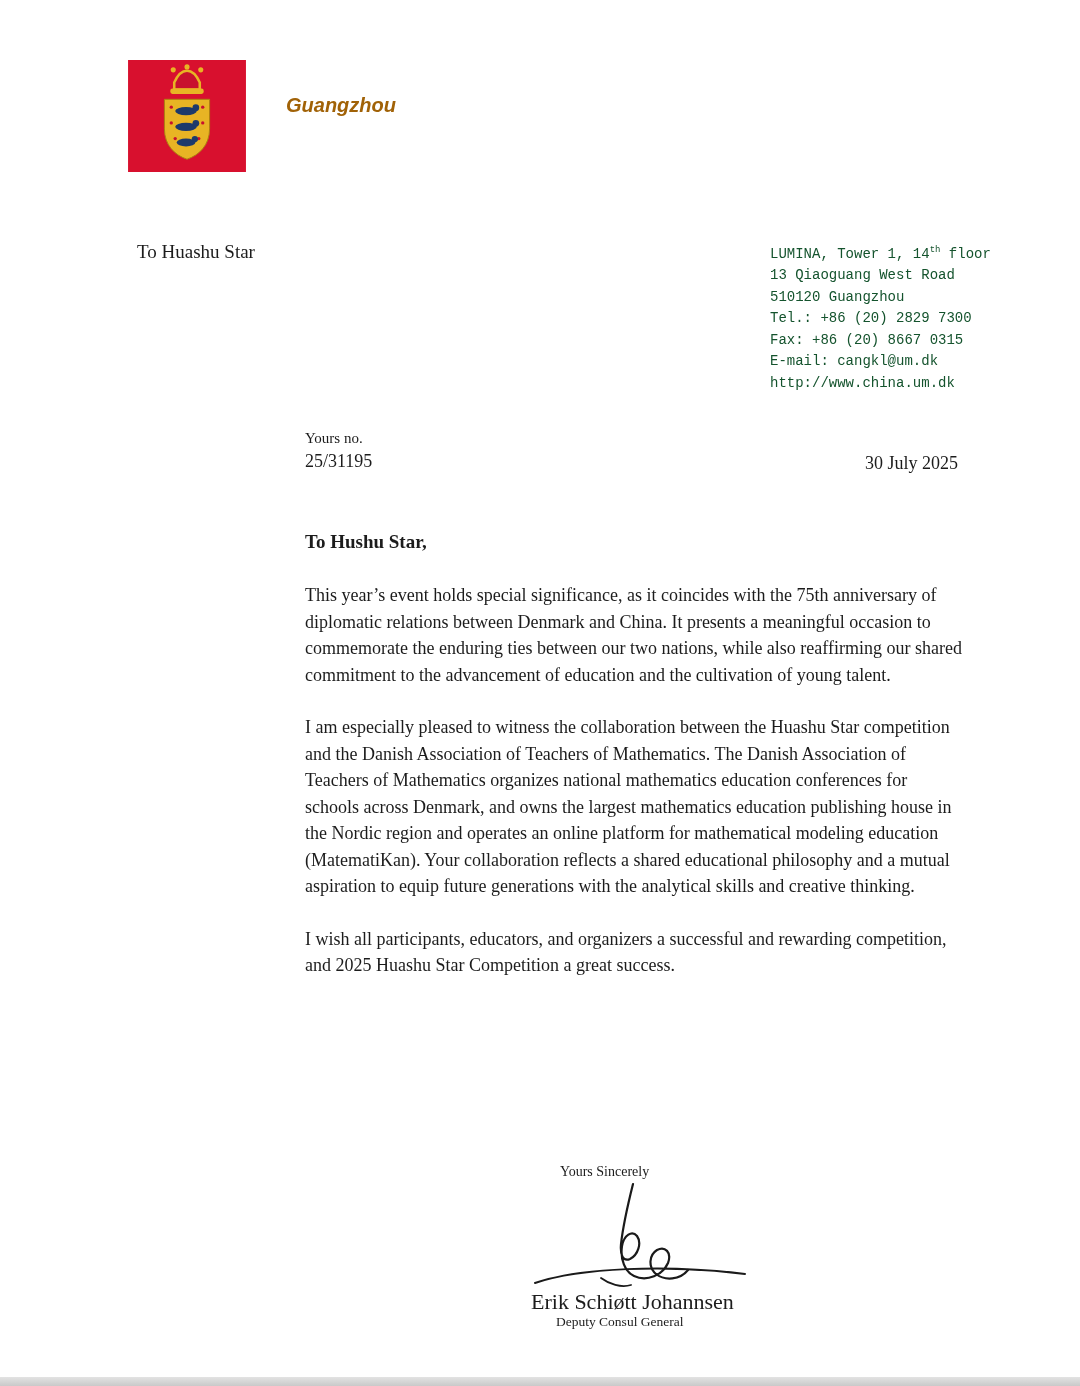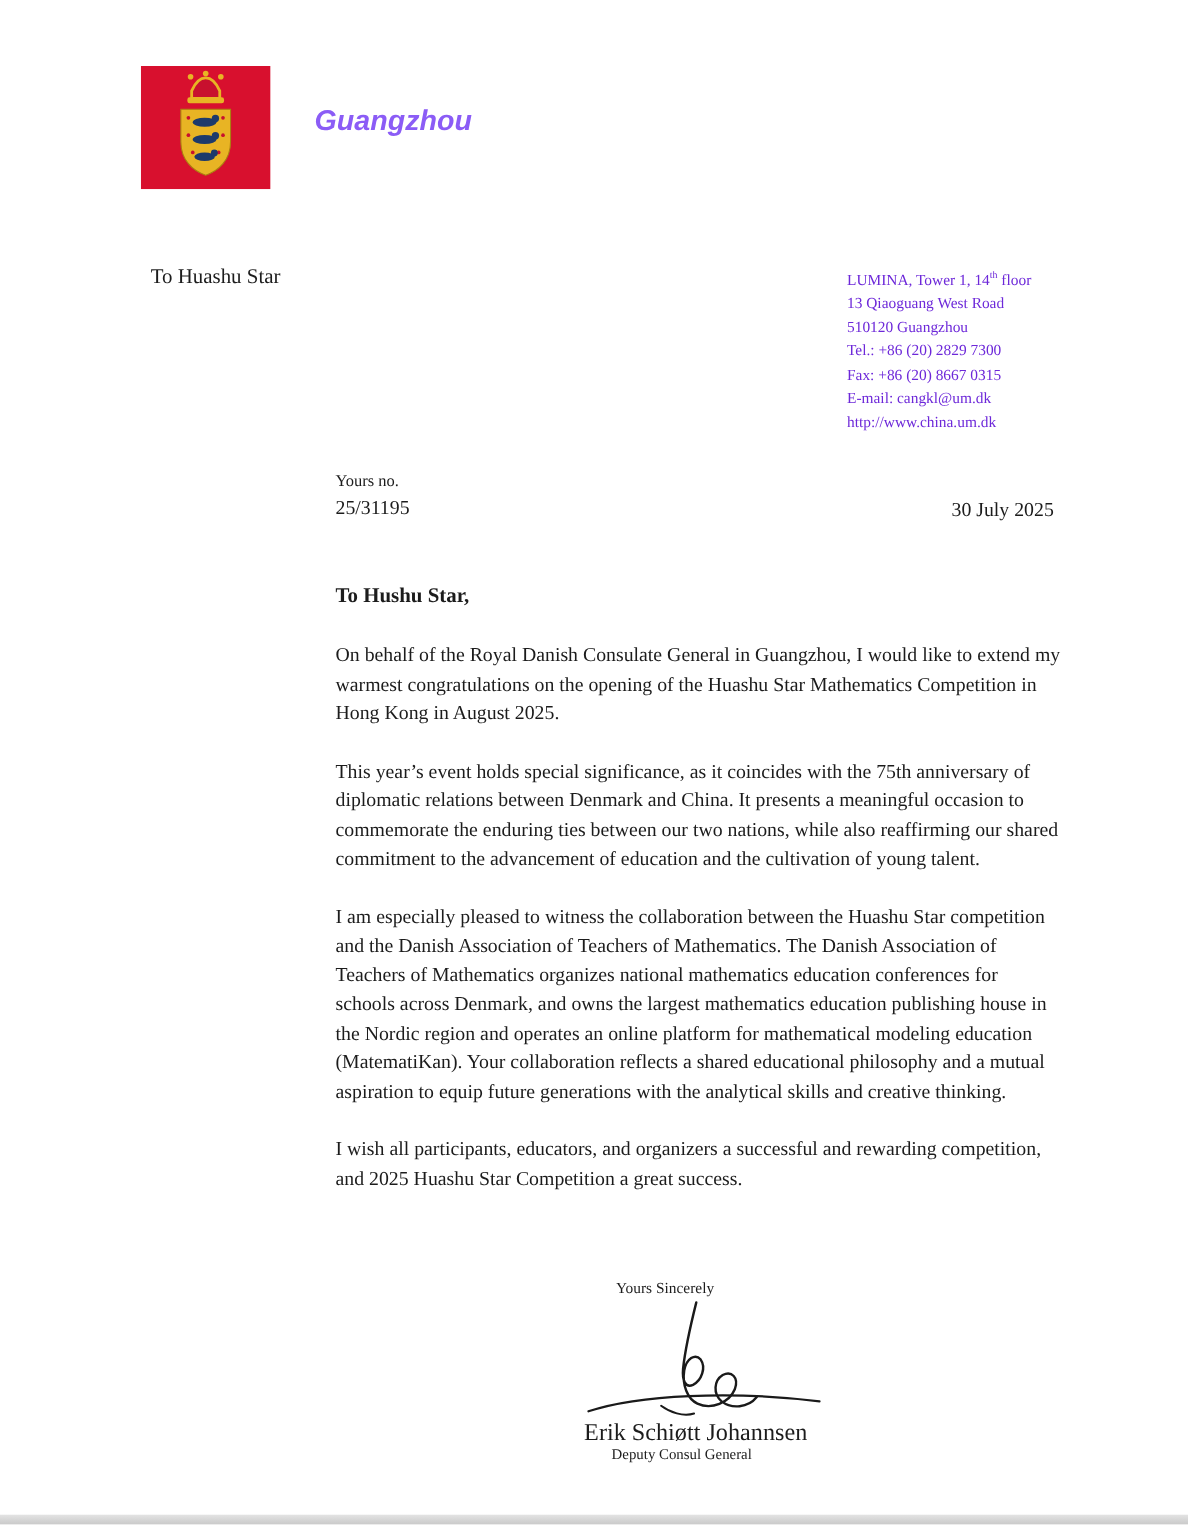--- a/index.html
+++ b/index.html
@@ -28,39 +28,39 @@
     font-family: "Liberation Sans", sans-serif;
   }
   .org-name {
     font-size: 20px;
     font-weight: 700;
     letter-spacing: 0.4px;
     color: #b01f33;
   }
   .org-city {
     margin-top: 6px;
-    font-size: 26px;
+    font-size: 20px;
     font-style: italic;
     font-weight: 700;
-    color: #8b5cf6;
+    color: #a16207;
   }
 
   
   .recipient {
     position: absolute;
     left: 137px; top: 241px;
     font-size: 19px;
   }
   .contact-block {
     position: absolute;
     left: 770px; top: 240px;
-    font-family: Liberation Serif, serif;
+    font-family: Liberation Mono, monospace;
     font-size: 14px;
     line-height: 21.5px;
-    color: #6d28d9;
+    color: #14532d;
   }
   .contact-block sup { font-size: 9px; }
 
   
   .file-block {
     position: absolute;
     left: 305px; top: 430px;
   }
   .file-label { font-size: 15px; }
   .file-number { font-size: 18px; margin-top: 4px; }
@@ -176,21 +176,20 @@
   <div class="file-block">
     <div class="file-label">Yours no.</div>
     <div class="file-number">25/31195</div>
   </div>
 
   <div class="letter-date">30 July 2025</div>
 
   <div class="salutation">To Hushu Star,</div>
 
   <div class="body-text">
-    <p>On behalf of the Royal Danish Consulate General in Guangzhou, I would like to extend my warmest congratulations on the opening of the Huashu Star Mathematics Competition in Hong Kong in August 2025.</p>
     <p>This year’s event holds special significance, as it coincides with the 75th anniversary of diplomatic relations between Denmark and China. It presents a meaningful occasion to commemorate the enduring ties between our two nations, while also reaffirming our shared commitment to the advancement of education and the cultivation of young talent.</p>
     <p>I am especially pleased to witness the collaboration between the Huashu Star competition and the Danish Association of Teachers of Mathematics. The Danish Association of Teachers of Mathematics organizes national mathematics education conferences for schools across Denmark, and owns the largest mathematics education publishing house in the Nordic region and operates an online platform for mathematical modeling education (MatematiKan). Your collaboration reflects a shared educational philosophy and a mutual aspiration to equip future generations with the analytical skills and creative thinking.</p>
     <p>I wish all participants, educators, and organizers a successful and rewarding competition, and 2025 Huashu Star Competition a great success.</p>
   </div>
 
   <div class="closing">Yours Sincerely</div>
 
   <svg class="signature" viewBox="0 0 270 130">
     <g stroke="#1a1a1a" fill="none" stroke-linecap="round">
       <path stroke-width="2.2" d="M128,4 C123,24 118,46 116,64 C115,75 118,82 125,79 C133,75 137,63 132,56 C127,50 119,55 117,66 C115,79 120,92 129,96 C142,102 158,95 163,83 C167,72 160,66 152,70 C144,75 143,87 151,94 C160,101 175,100 183,90"></path>

